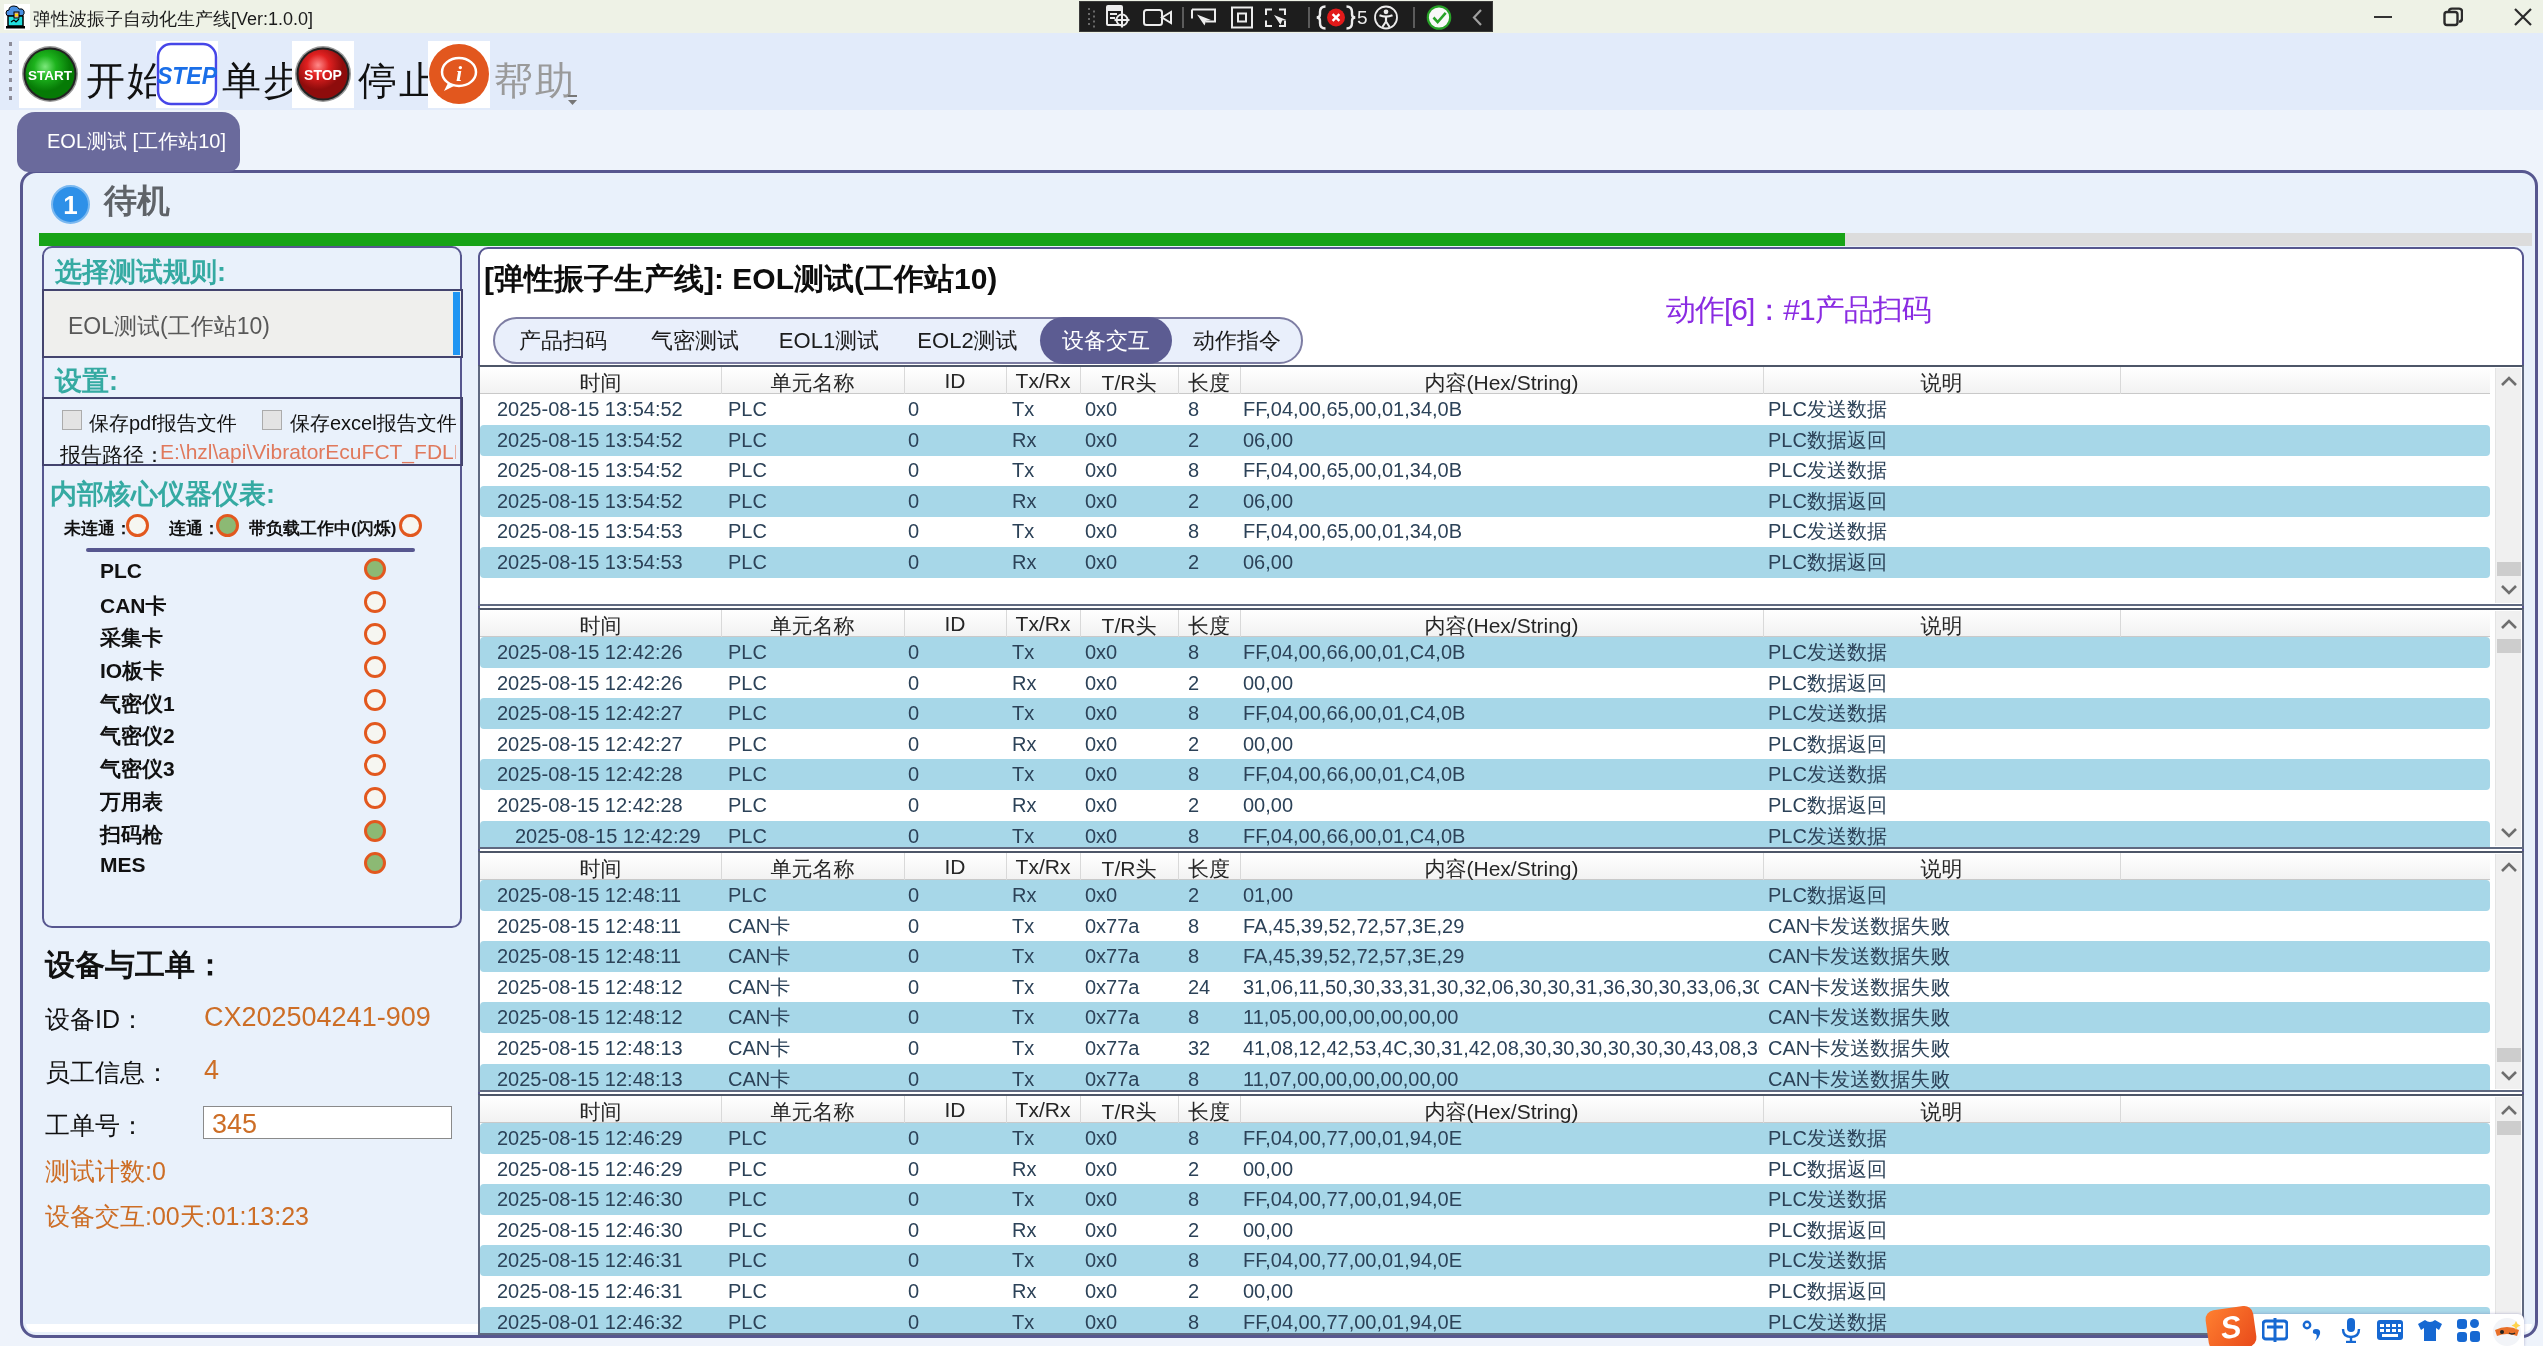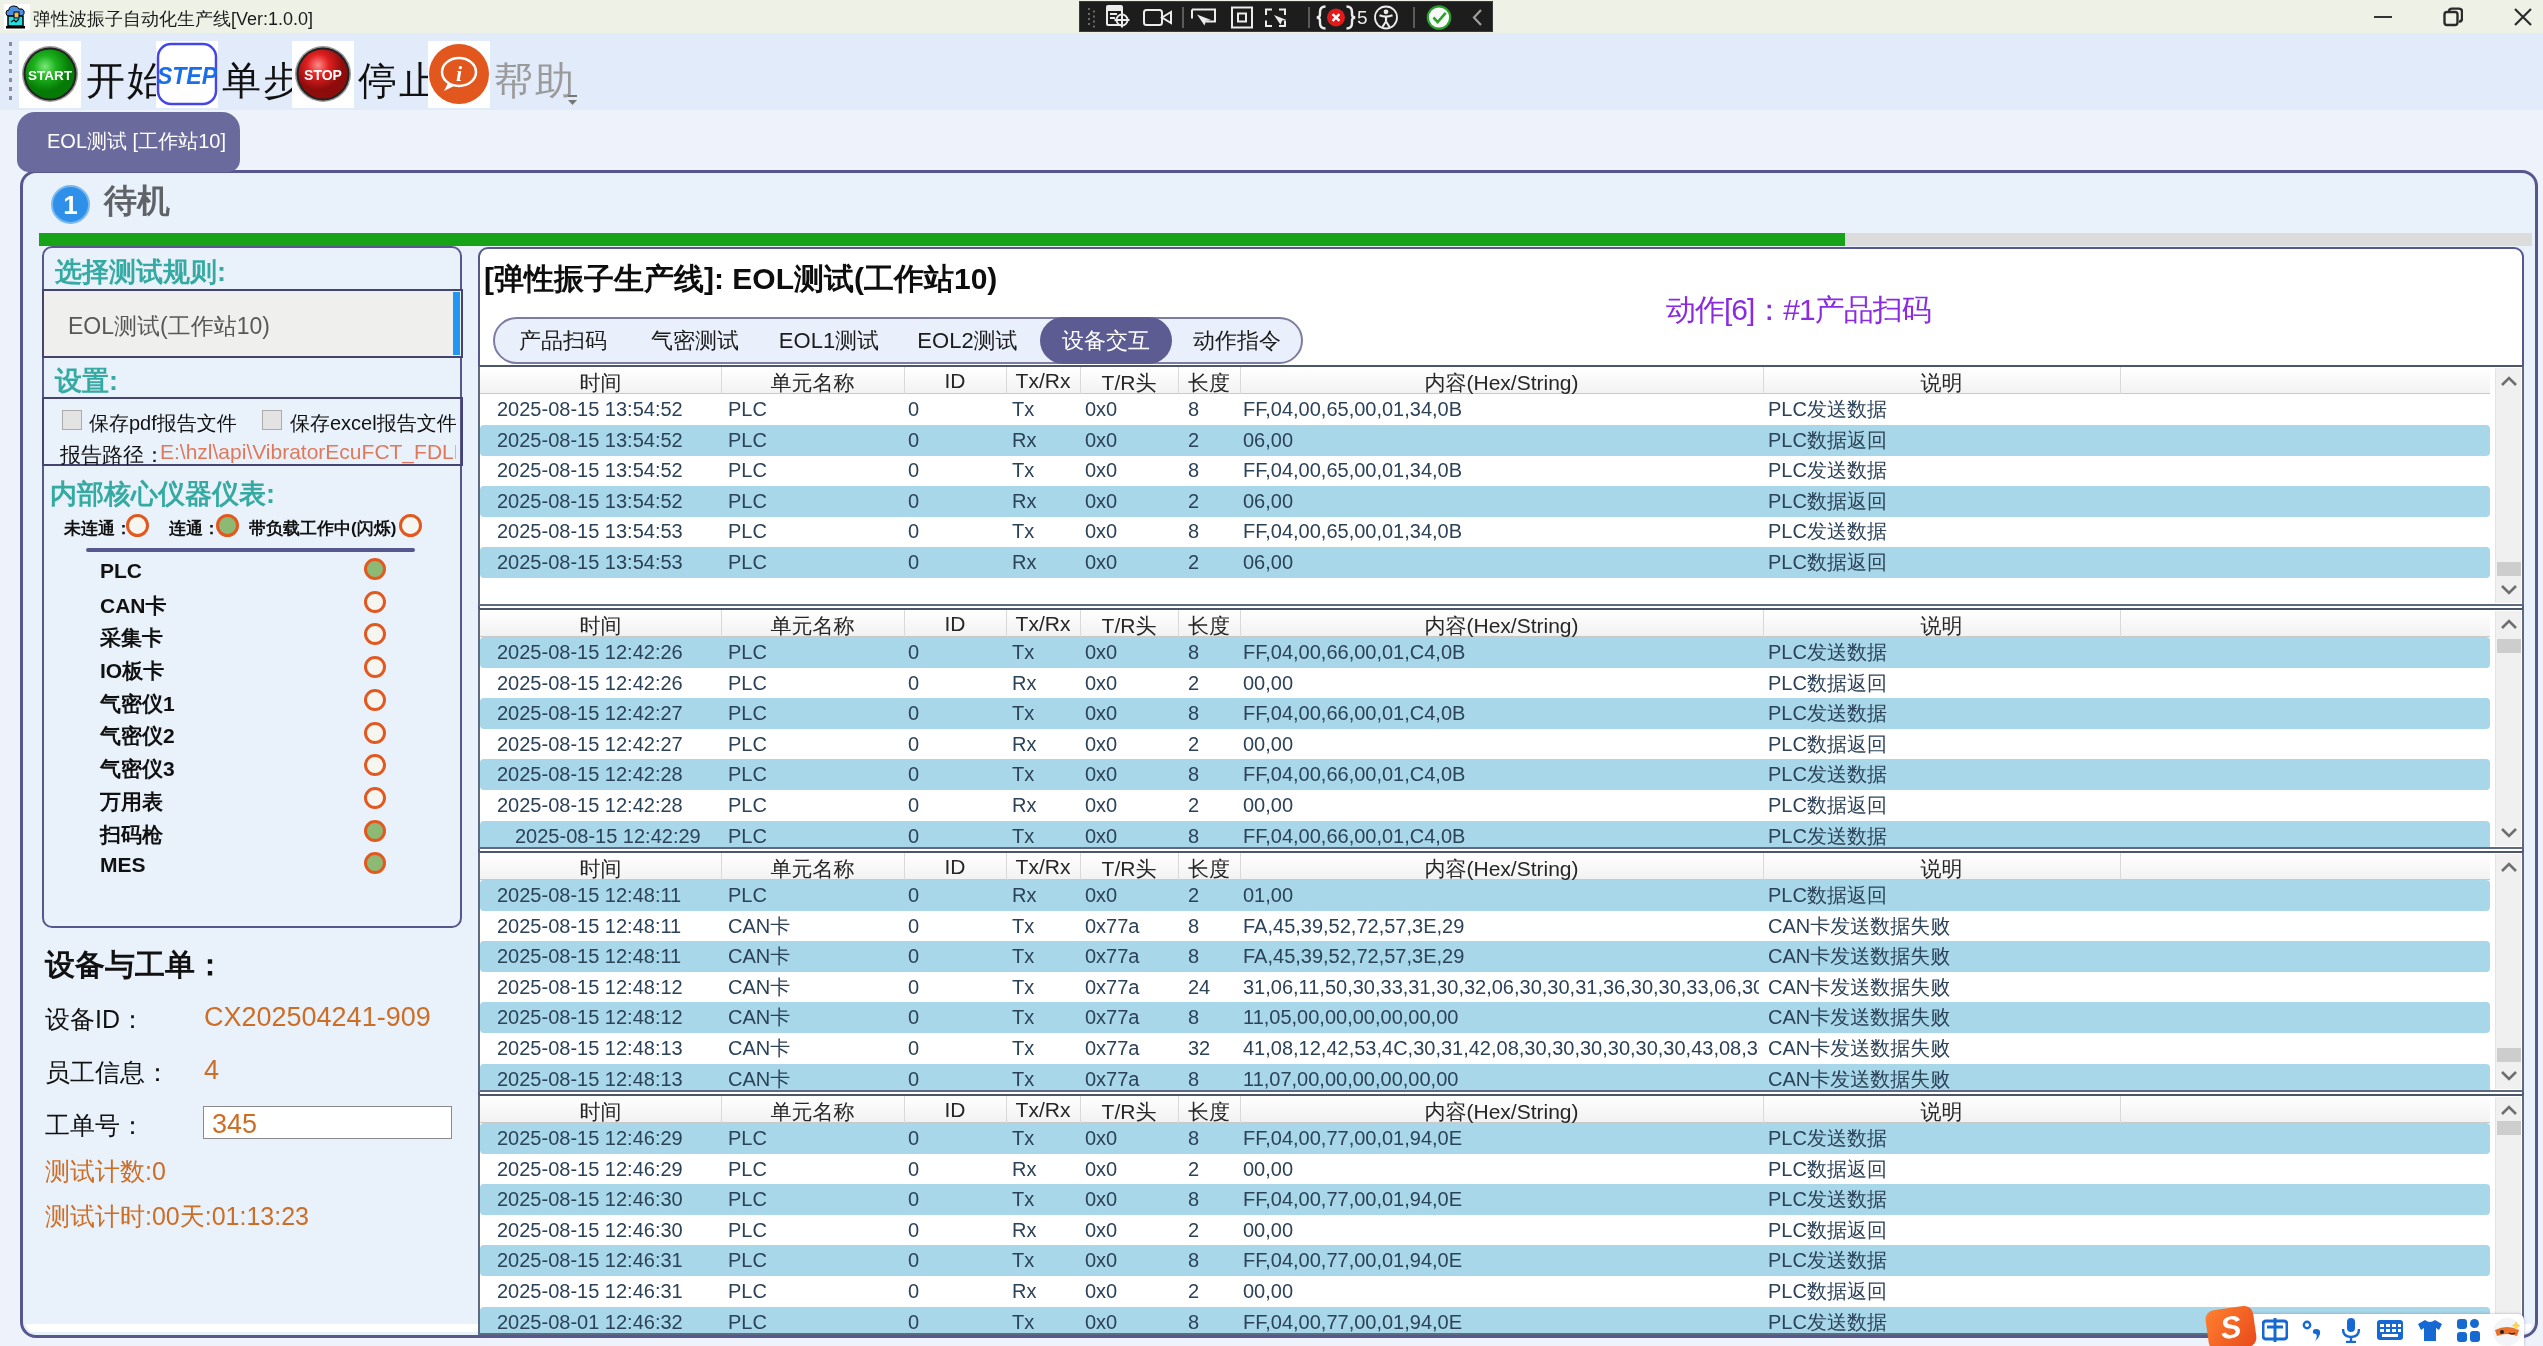--- a/index.html
+++ b/index.html
@@ -243,21 +243,21 @@
 </div>
 <div class="wo-black" style="left:22px;top:772px;font-size:30px;font-weight:bold">设备与工单：</div>
 <div class="wo-black" style="left:22px;top:830px">设备ID：</div>
 <div class="wo-orange" style="left:181px;top:829px;font-size:27px">CX202504241-909</div>
 <div class="wo-black" style="left:22px;top:883px">员工信息：</div>
 <div class="wo-orange" style="left:181px;top:882px;font-size:27px">4</div>
 <div class="wo-black" style="left:22px;top:936px">工单号：</div>
 <div id="woinput"></div>
 <div class="wo-orange" style="left:189px;top:936px;font-size:27px">345</div>
 <div class="wo-orange" style="left:22px;top:982px">测试计数:0</div>
-<div class="wo-orange" style="left:22px;top:1027px">测试计时:00天:01:13:23</div>
+<div class="wo-orange" style="left:22px;top:1027px">设备交互:00天:01:13:23</div>
 <div id="rpanel">
 <div id="rtitle">[弹性振子生产线]: EOL测试(工作站10)</div>
 <div id="raction">动作[6]：#1产品扫码</div>
 <div id="tabbar">
         <div class="tab" style="left:8px;width:120px">产品扫码</div>
         <div class="tab" style="left:140px;width:120px">气密测试</div>
         <div class="tab" style="left:274px;width:120px">EOL1测试</div>
         <div class="tab" style="left:410px;width:125px">EOL2测试</div>
         <div class="tab" style="left:682px;width:120px">动作指令</div>
         <div id="tabsel">设备交互</div>

